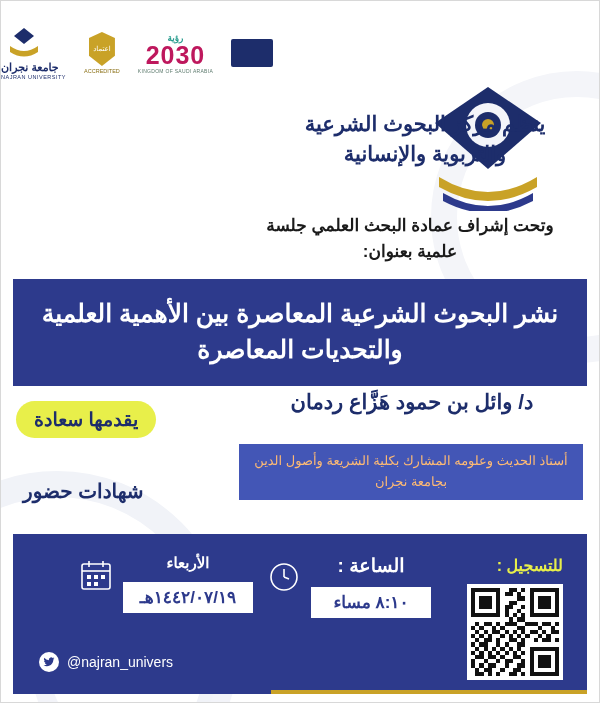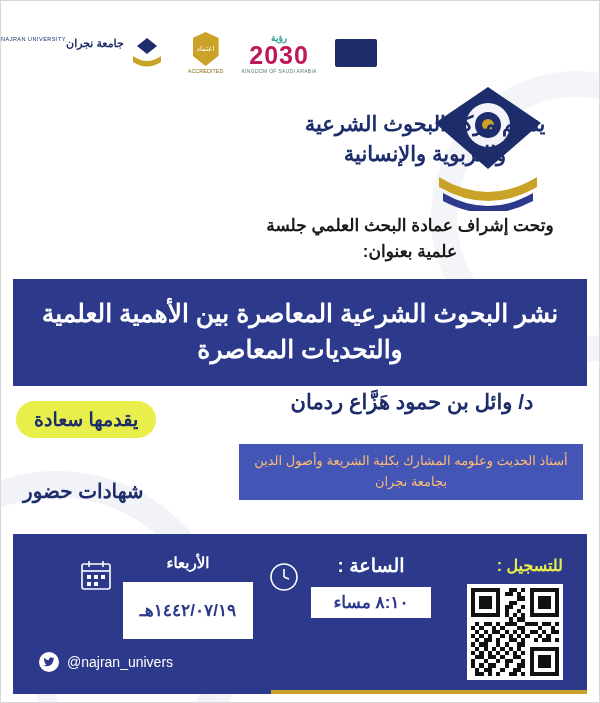--- a/index.html
+++ b/index.html
@@ -37,21 +37,21 @@
     left: 0;
     right: 0;
     height: 60px;
     display: flex;
     flex-direction: row-reverse;
     align-items: center;
     justify-content: flex-start;
     padding-right: 22px;
     gap: 18px;
   }
-  .logo-najran { display: flex; align-items: flex-start; }
+  .logo-najran { display: flex; flex-direction: column; align-items: flex-end; }
   .logo-najran .mark {
     width: 46px; height: 34px;
     display:flex; align-items:center; justify-content:center;
   }
   .logo-najran .mark svg { display:block; }
   .logo-najran .ar { font-size: 11px; color:#1d2d6b; font-weight:bold; margin-top:1px;}
   .logo-najran .en { font-size: 5.5px; color:#1d2d6b; letter-spacing:.5px; }
 
   .logo-accredit { display:flex; flex-direction: column; align-items:center; gap:2px; }
   .logo-accredit .shield {
@@ -239,21 +239,21 @@
     text-align: center;
     color: #ffffff;
   }
   .date-block .lbl { font-size: 15px; font-weight: bold; }
   .date-block .val {
     margin-top: 10px;
     background: #ffffff;
     color: #2d3a8c;
     font-size: 17px;
     font-weight: bold;
-    padding: 18px 0;
+    padding: 5px 0;
     direction: ltr;
   }
   .cal-ic {
     position: absolute;
     right: 458px;
     top: 12px;
     width: 34px;
     height: 34px;
   }
   .social {

